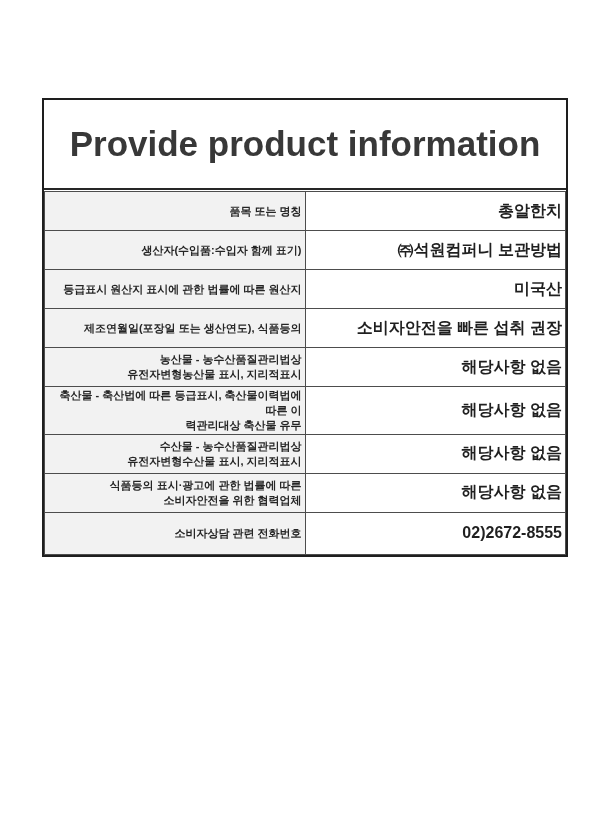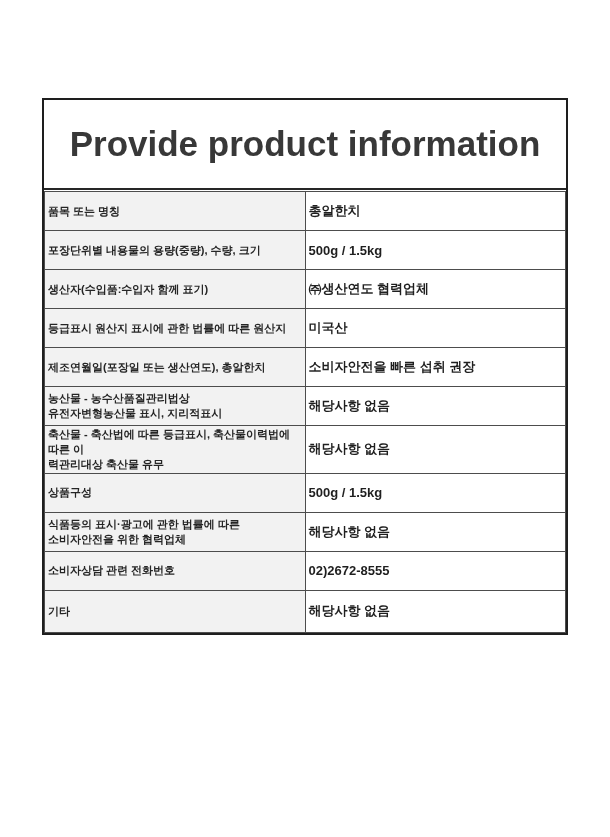--- a/index.html
+++ b/index.html
@@ -47,99 +47,92 @@
     height: 1px;
     background: #ffffff;
   }
   table.info {
     width: 100%;
     border-collapse: collapse;
     table-layout: fixed;
   }
   table.info td {
     border: 1px solid #4d4d4d;
-    text-align: left;
+    text-align: right;
     vertical-align: middle;
     height: 36px;
     padding: 1px 3px;
   }
   table.info tr:last-child td {
     height: 39px;
   }
   td.label {
     width: 50%;
     background: #f2f2f2;
     font-size: 11px;
     font-weight: bold;
     line-height: 1.35;
     white-space: pre-line;
     color: #252525;
   }
   td.value {
     width: 50%;
     background: #ffffff;
-    font-size: 13px;
+    font-size: 16px;
     font-weight: bold;
     color: #1f1f1f;
   }
 </style>
 </head>
 <body>
 
 <div class="sheet">
   <div class="table-wrap">
     <div class="title-cell">
       <h1>Provide product information</h1>
     </div>
     <div class="gap-line"></div>
     <table class="info">
       <tbody>
         <tr>
           <td class="label">품목 또는 명칭</td>
           <td class="value">총알한치</td>
         </tr>
         <tr>
-          <td class="label">포장단위별 내용물의 용량(중량), 수량, 크기</td>
-          <td class="value">500g / 1.5kg</td>
-        </tr>
-        <tr>
           <td class="label">생산자(수입품:수입자 함께 표기)</td>
-          <td class="value">㈜생산연도 협력업체</td>
+          <td class="value">㈜석원컴퍼니 보관방법</td>
         </tr>
         <tr>
           <td class="label">등급표시 원산지 표시에 관한 법률에 따른 원산지</td>
           <td class="value">미국산</td>
         </tr>
         <tr>
-          <td class="label">제조연월일(포장일 또는 생산연도), 총알한치</td>
+          <td class="label">제조연월일(포장일 또는 생산연도), 식품등의</td>
           <td class="value">소비자안전을 빠른 섭취 권장</td>
         </tr>
         <tr>
           <td class="label">농산물 - 농수산품질관리법상
 유전자변형농산물 표시, 지리적표시</td>
           <td class="value">해당사항 없음</td>
         </tr>
         <tr>
           <td class="label">축산물 - 축산법에 따른 등급표시, 축산물이력법에 따른 이
 력관리대상 축산물 유무</td>
           <td class="value">해당사항 없음</td>
         </tr>
         <tr>
-          <td class="label">상품구성</td>
-          <td class="value">500g / 1.5kg</td>
+          <td class="label">수산물 - 농수산품질관리법상
+유전자변형수산물 표시, 지리적표시</td>
+          <td class="value">해당사항 없음</td>
         </tr>
         <tr>
           <td class="label">식품등의 표시·광고에 관한 법률에 따른
 소비자안전을 위한 협력업체</td>
           <td class="value">해당사항 없음</td>
         </tr>
         <tr>
           <td class="label">소비자상담 관련 전화번호</td>
           <td class="value">02)2672-8555</td>
         </tr>
-        <tr>
-          <td class="label">기타</td>
-          <td class="value">해당사항 없음</td>
-        </tr>
       </tbody>
     </table>
   </div>
 </div>
 
 </body></html>

